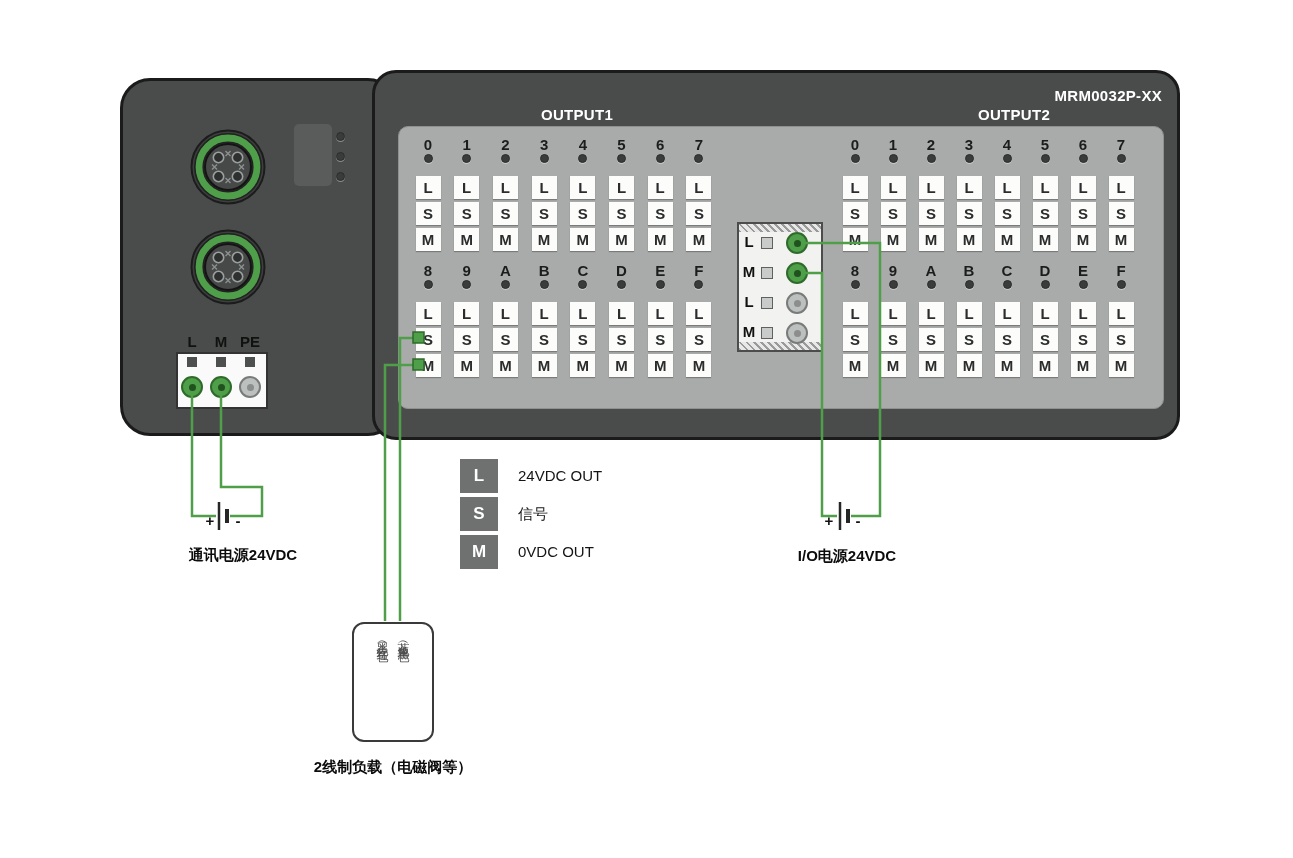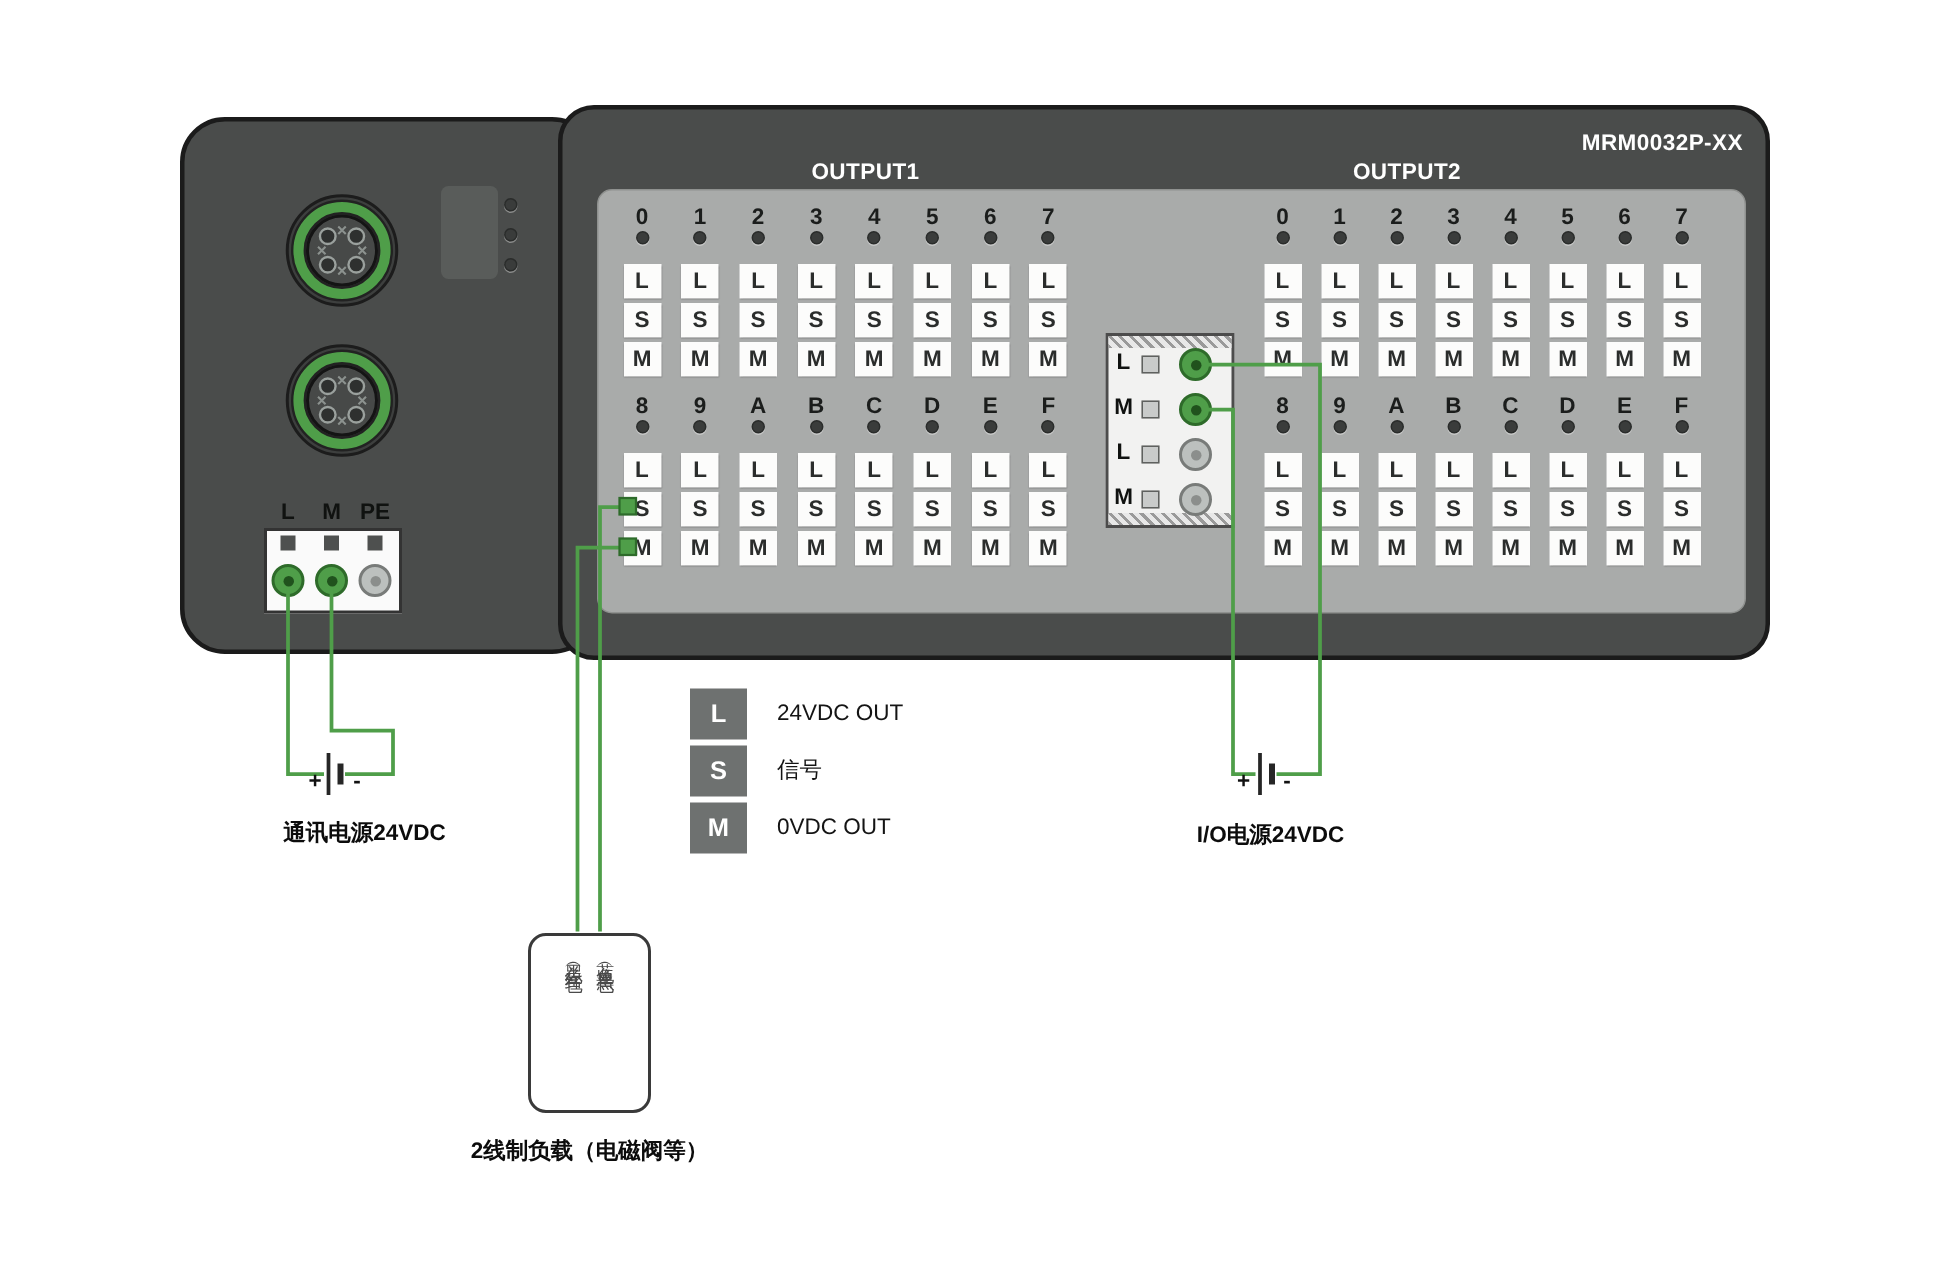--- a/index.html
+++ b/index.html
@@ -159,21 +159,21 @@
       <path d="M-2.5,11 L2.5,16 M2.5,11 L-2.5,16"></path>
       <path d="M-16,-2.5 L-11,2.5 M-11,-2.5 L-16,2.5"></path>
       <path d="M11,-2.5 L16,2.5 M16,-2.5 L11,2.5"></path>
     </g>
   </svg>
 
   <div class="main-panel"></div>
 
   <div class="model-label">MRM0032P-XX</div>
   <div class="output-label" style="left:507px">OUTPUT1</div>
-  <div class="output-label" style="left:868px">OUTPUT2</div>
+  <div class="output-label" style="left:944px">OUTPUT2</div>
 
   <div class="inner-panel"></div>
 
   <div class="pc-box"></div>
 
   <div class="io-block">
     <div class="hatch" style="top:0"></div>
     <div class="hatch" style="bottom:0"></div>
   </div>
 

